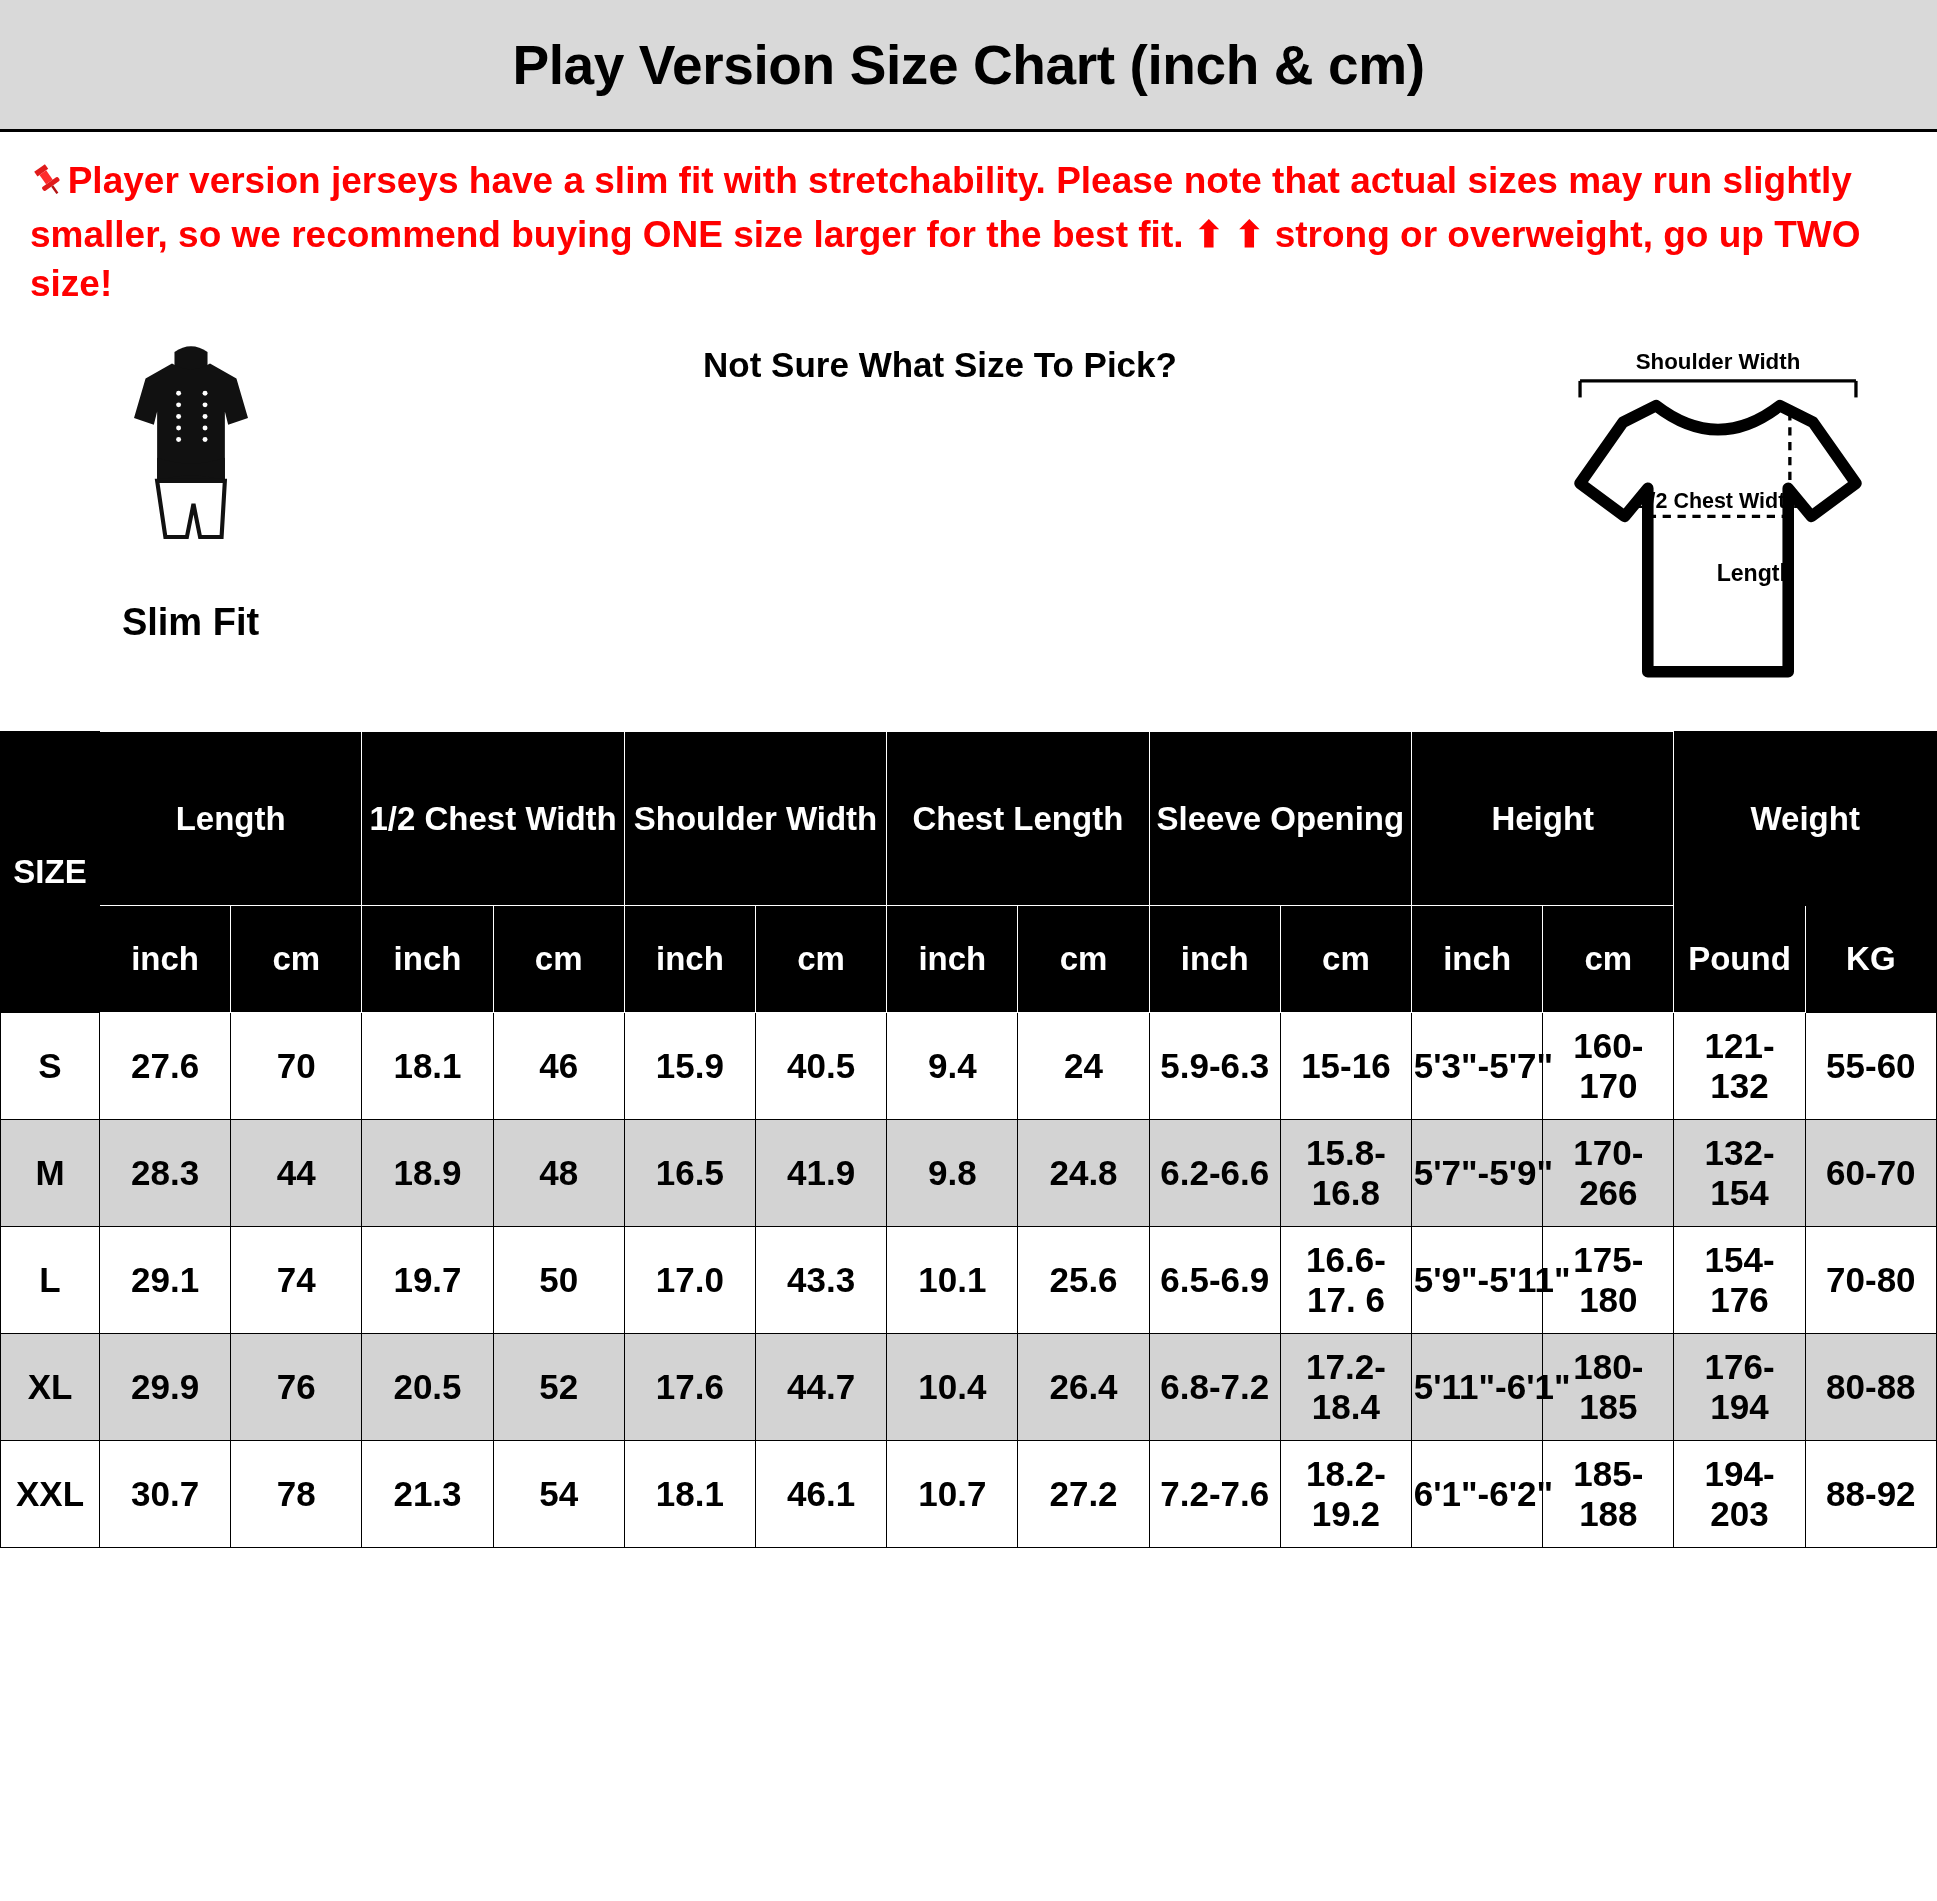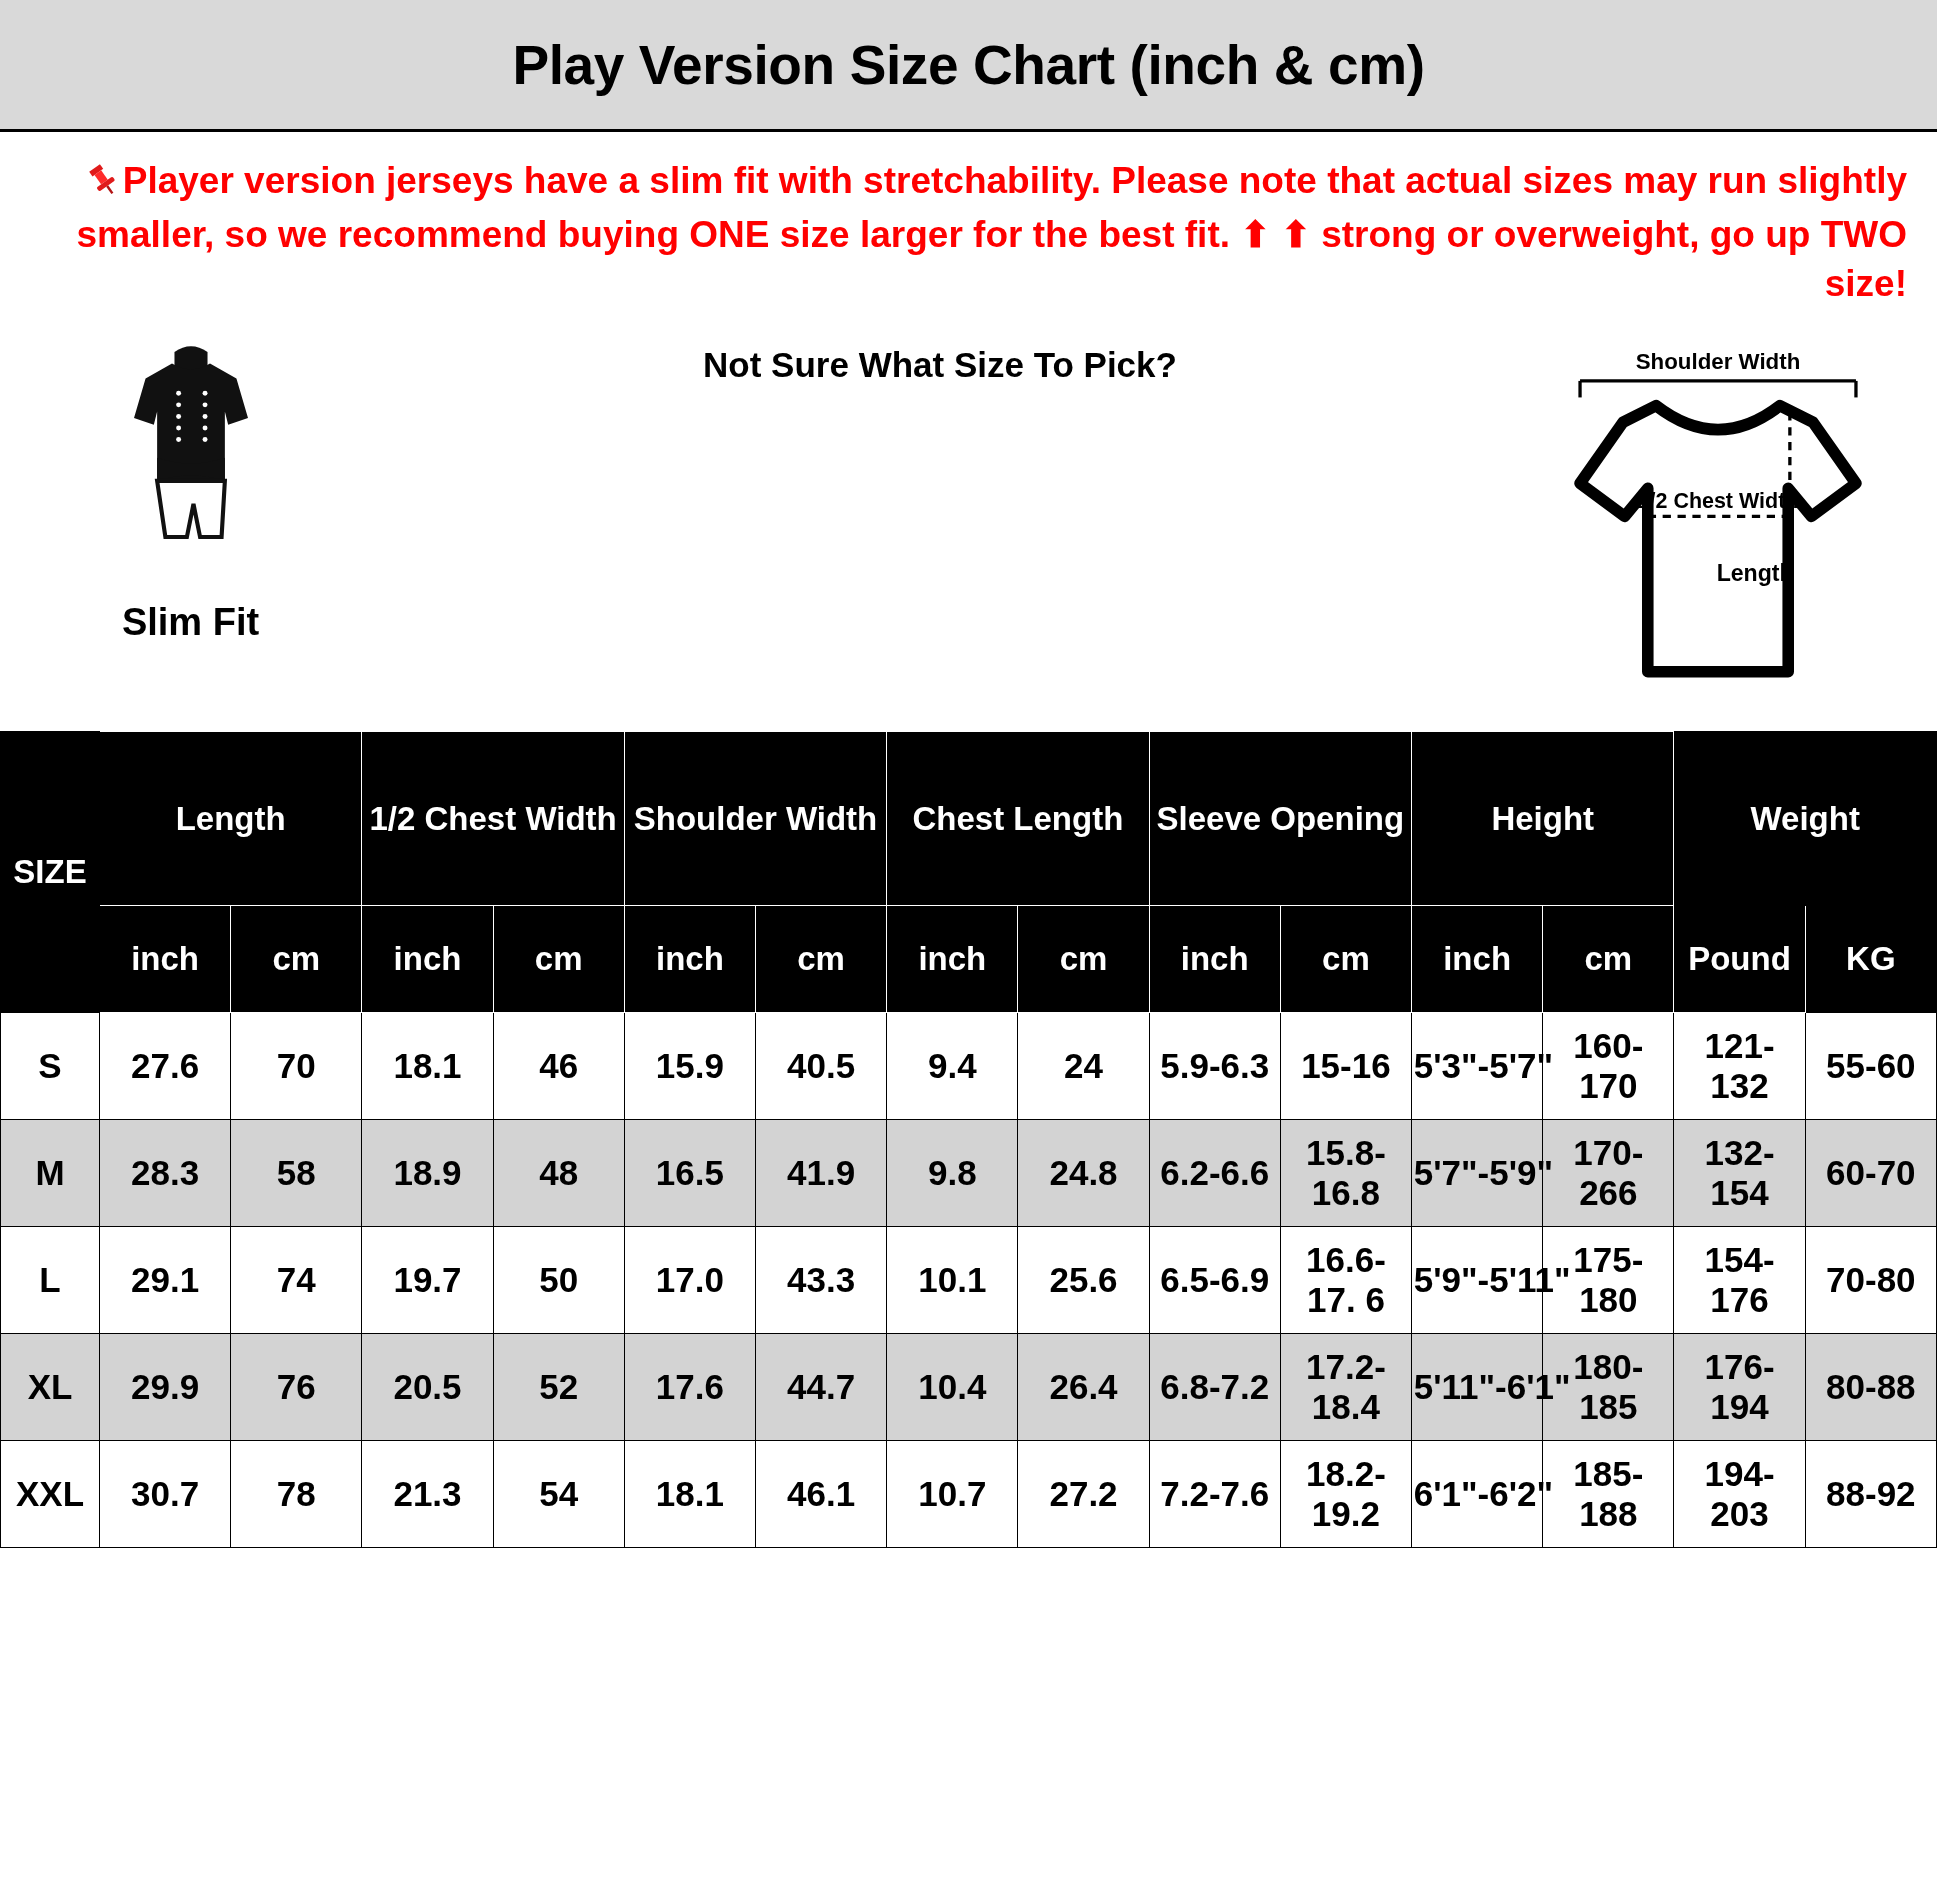--- a/index.html
+++ b/index.html
@@ -29,21 +29,21 @@
     margin: 16px;
     font-size: 55px;
     font-weight: bold;
     color: #000;
     letter-spacing: -0.4px;
   }
 
   
   .notice {
     padding: 25px 30px 8.3px 30px;
-    text-align: right;
+    text-align: left;
     color: #ff0000;
     font-size: 37px;
     font-weight: bold;
     line-height: 1.32;
   }
   .pin-icon {
     display: inline-block;
     vertical-align: -5px;
     margin-right: 1.7px;
   }
@@ -263,21 +263,21 @@
         <td>5.9-6.3</td>
         <td>15-16</td>
         <td>5'3"-5'7"</td>
         <td>160-170</td>
         <td>121-132</td>
         <td>55-60</td>
       </tr>
       <tr class="alt">
         <td>M</td>
         <td>28.3</td>
-        <td>58</td>
+        <td>44</td>
         <td>18.9</td>
         <td>48</td>
         <td>16.5</td>
         <td>41.9</td>
         <td>9.8</td>
         <td>24.8</td>
         <td>6.2-6.6</td>
         <td>15.8-16.8</td>
         <td>5'7"-5'9"</td>
         <td>170-266</td>

